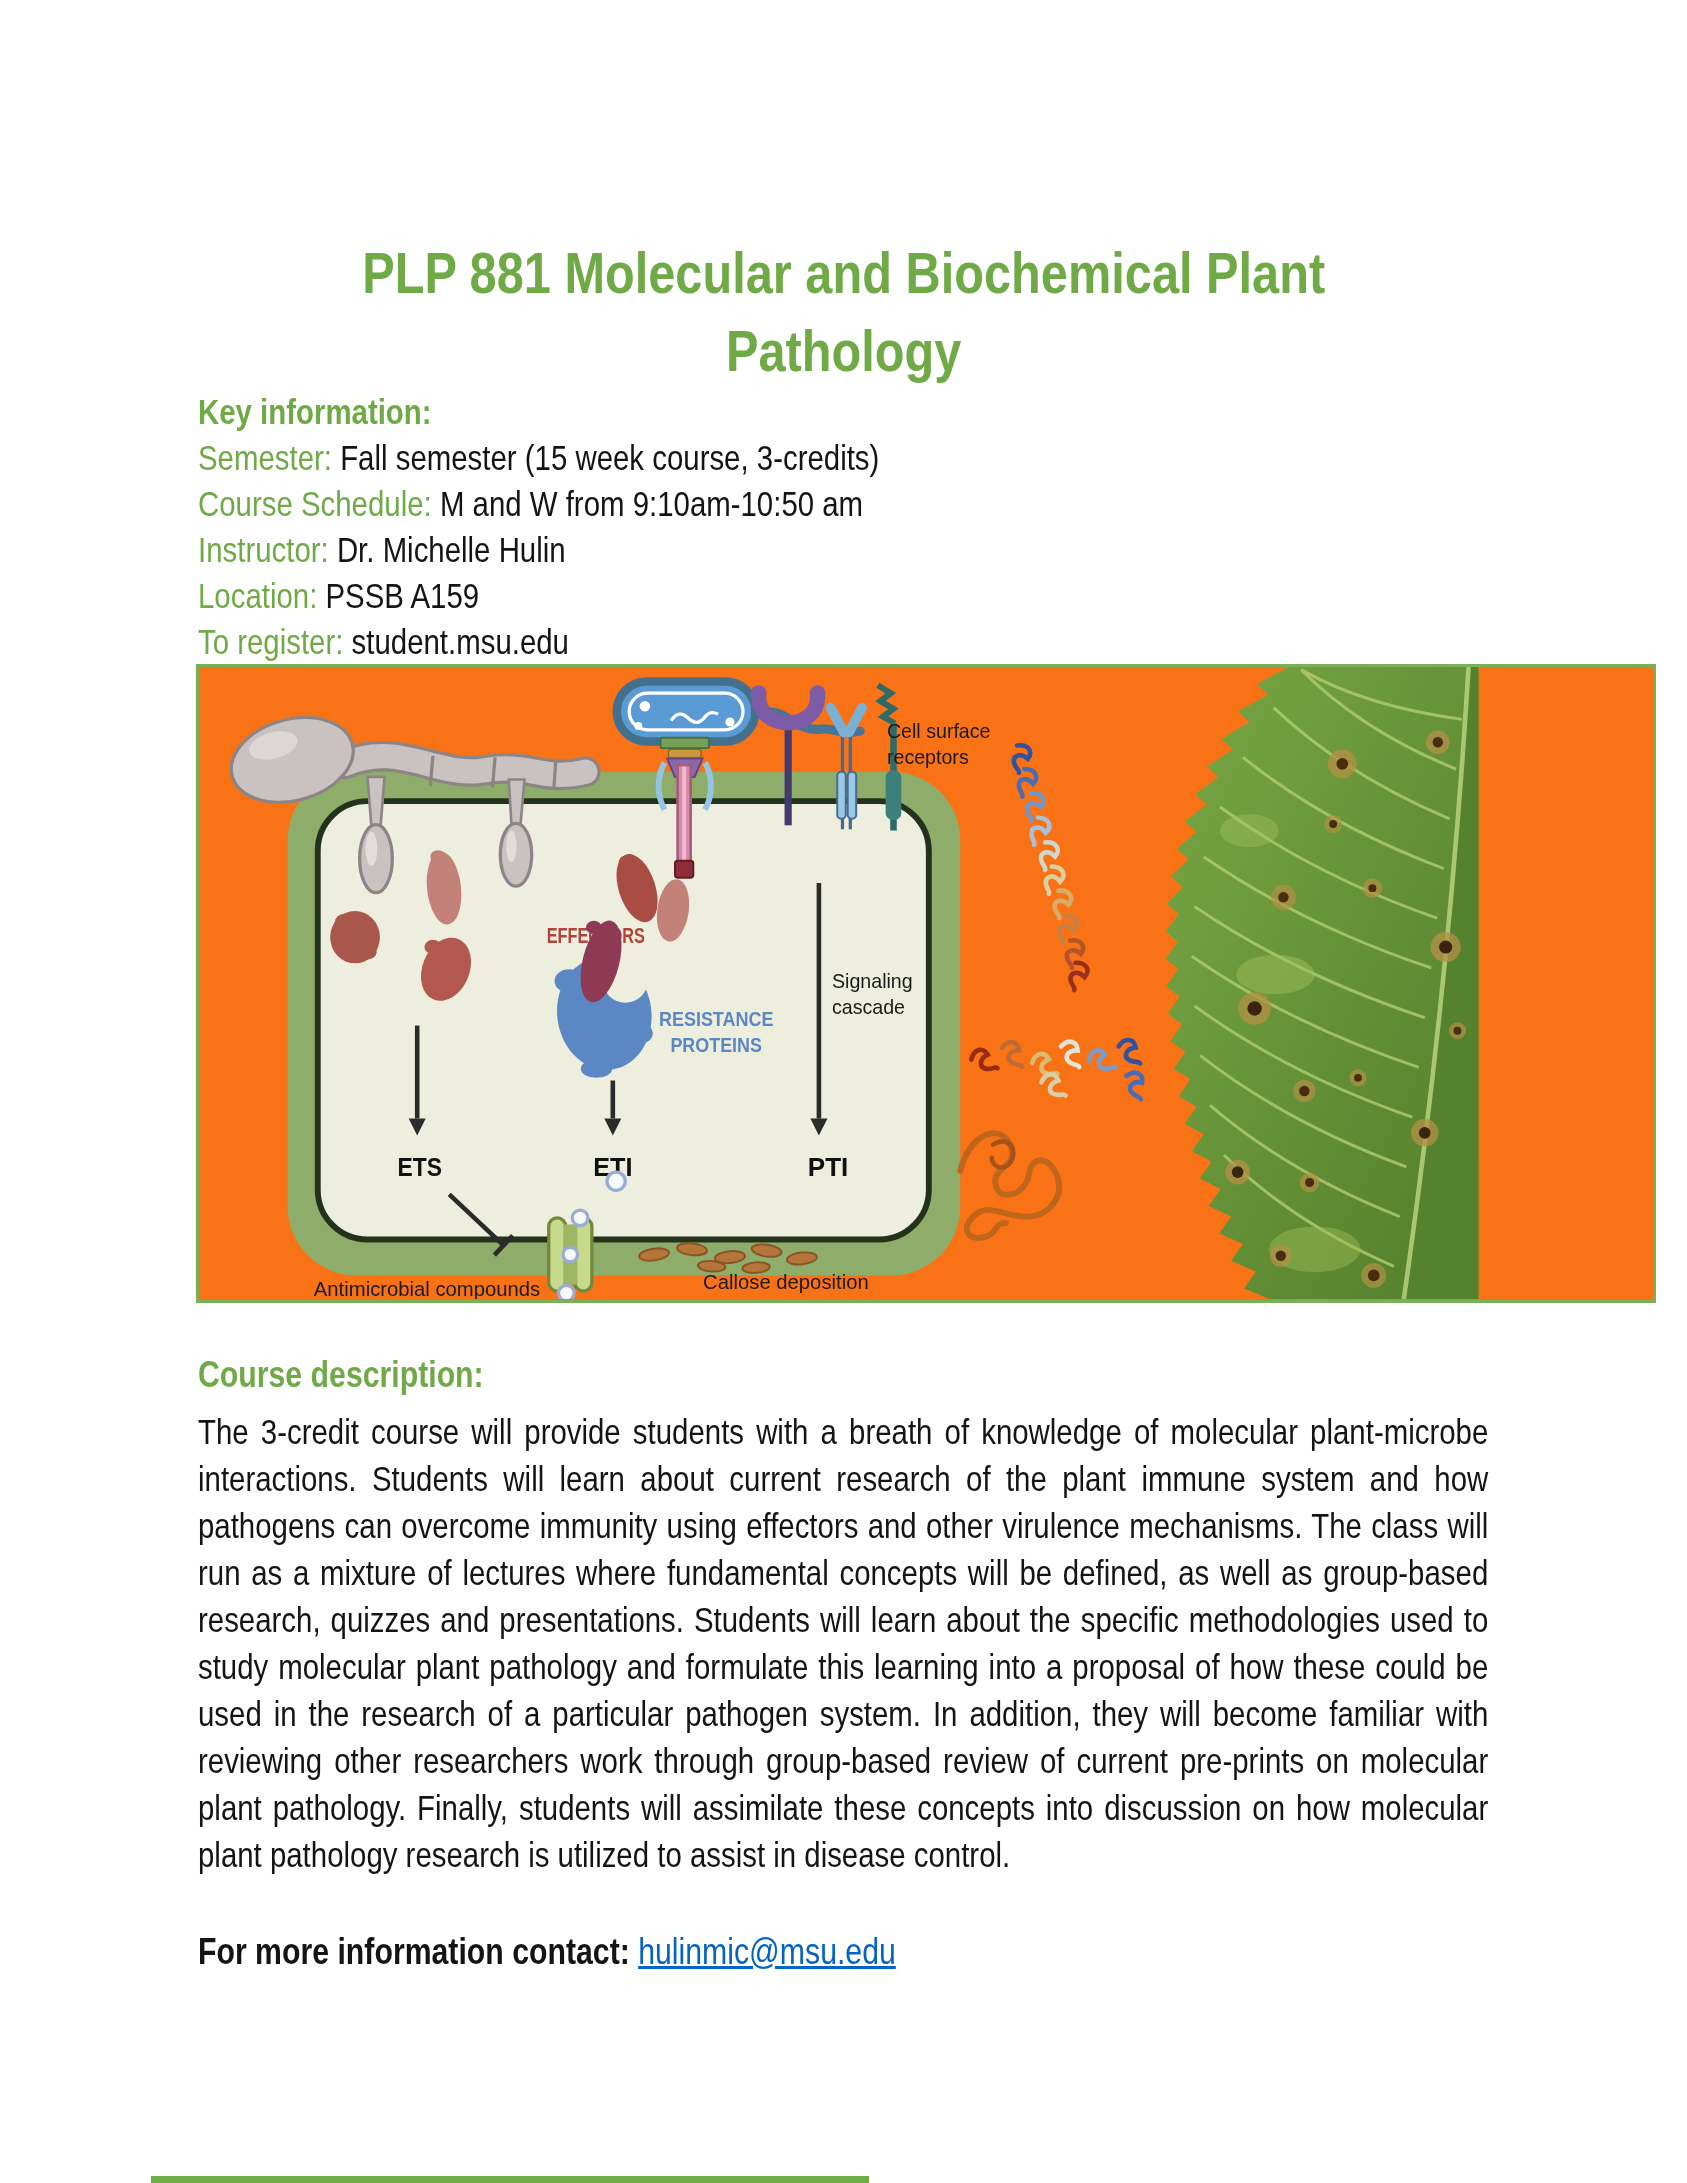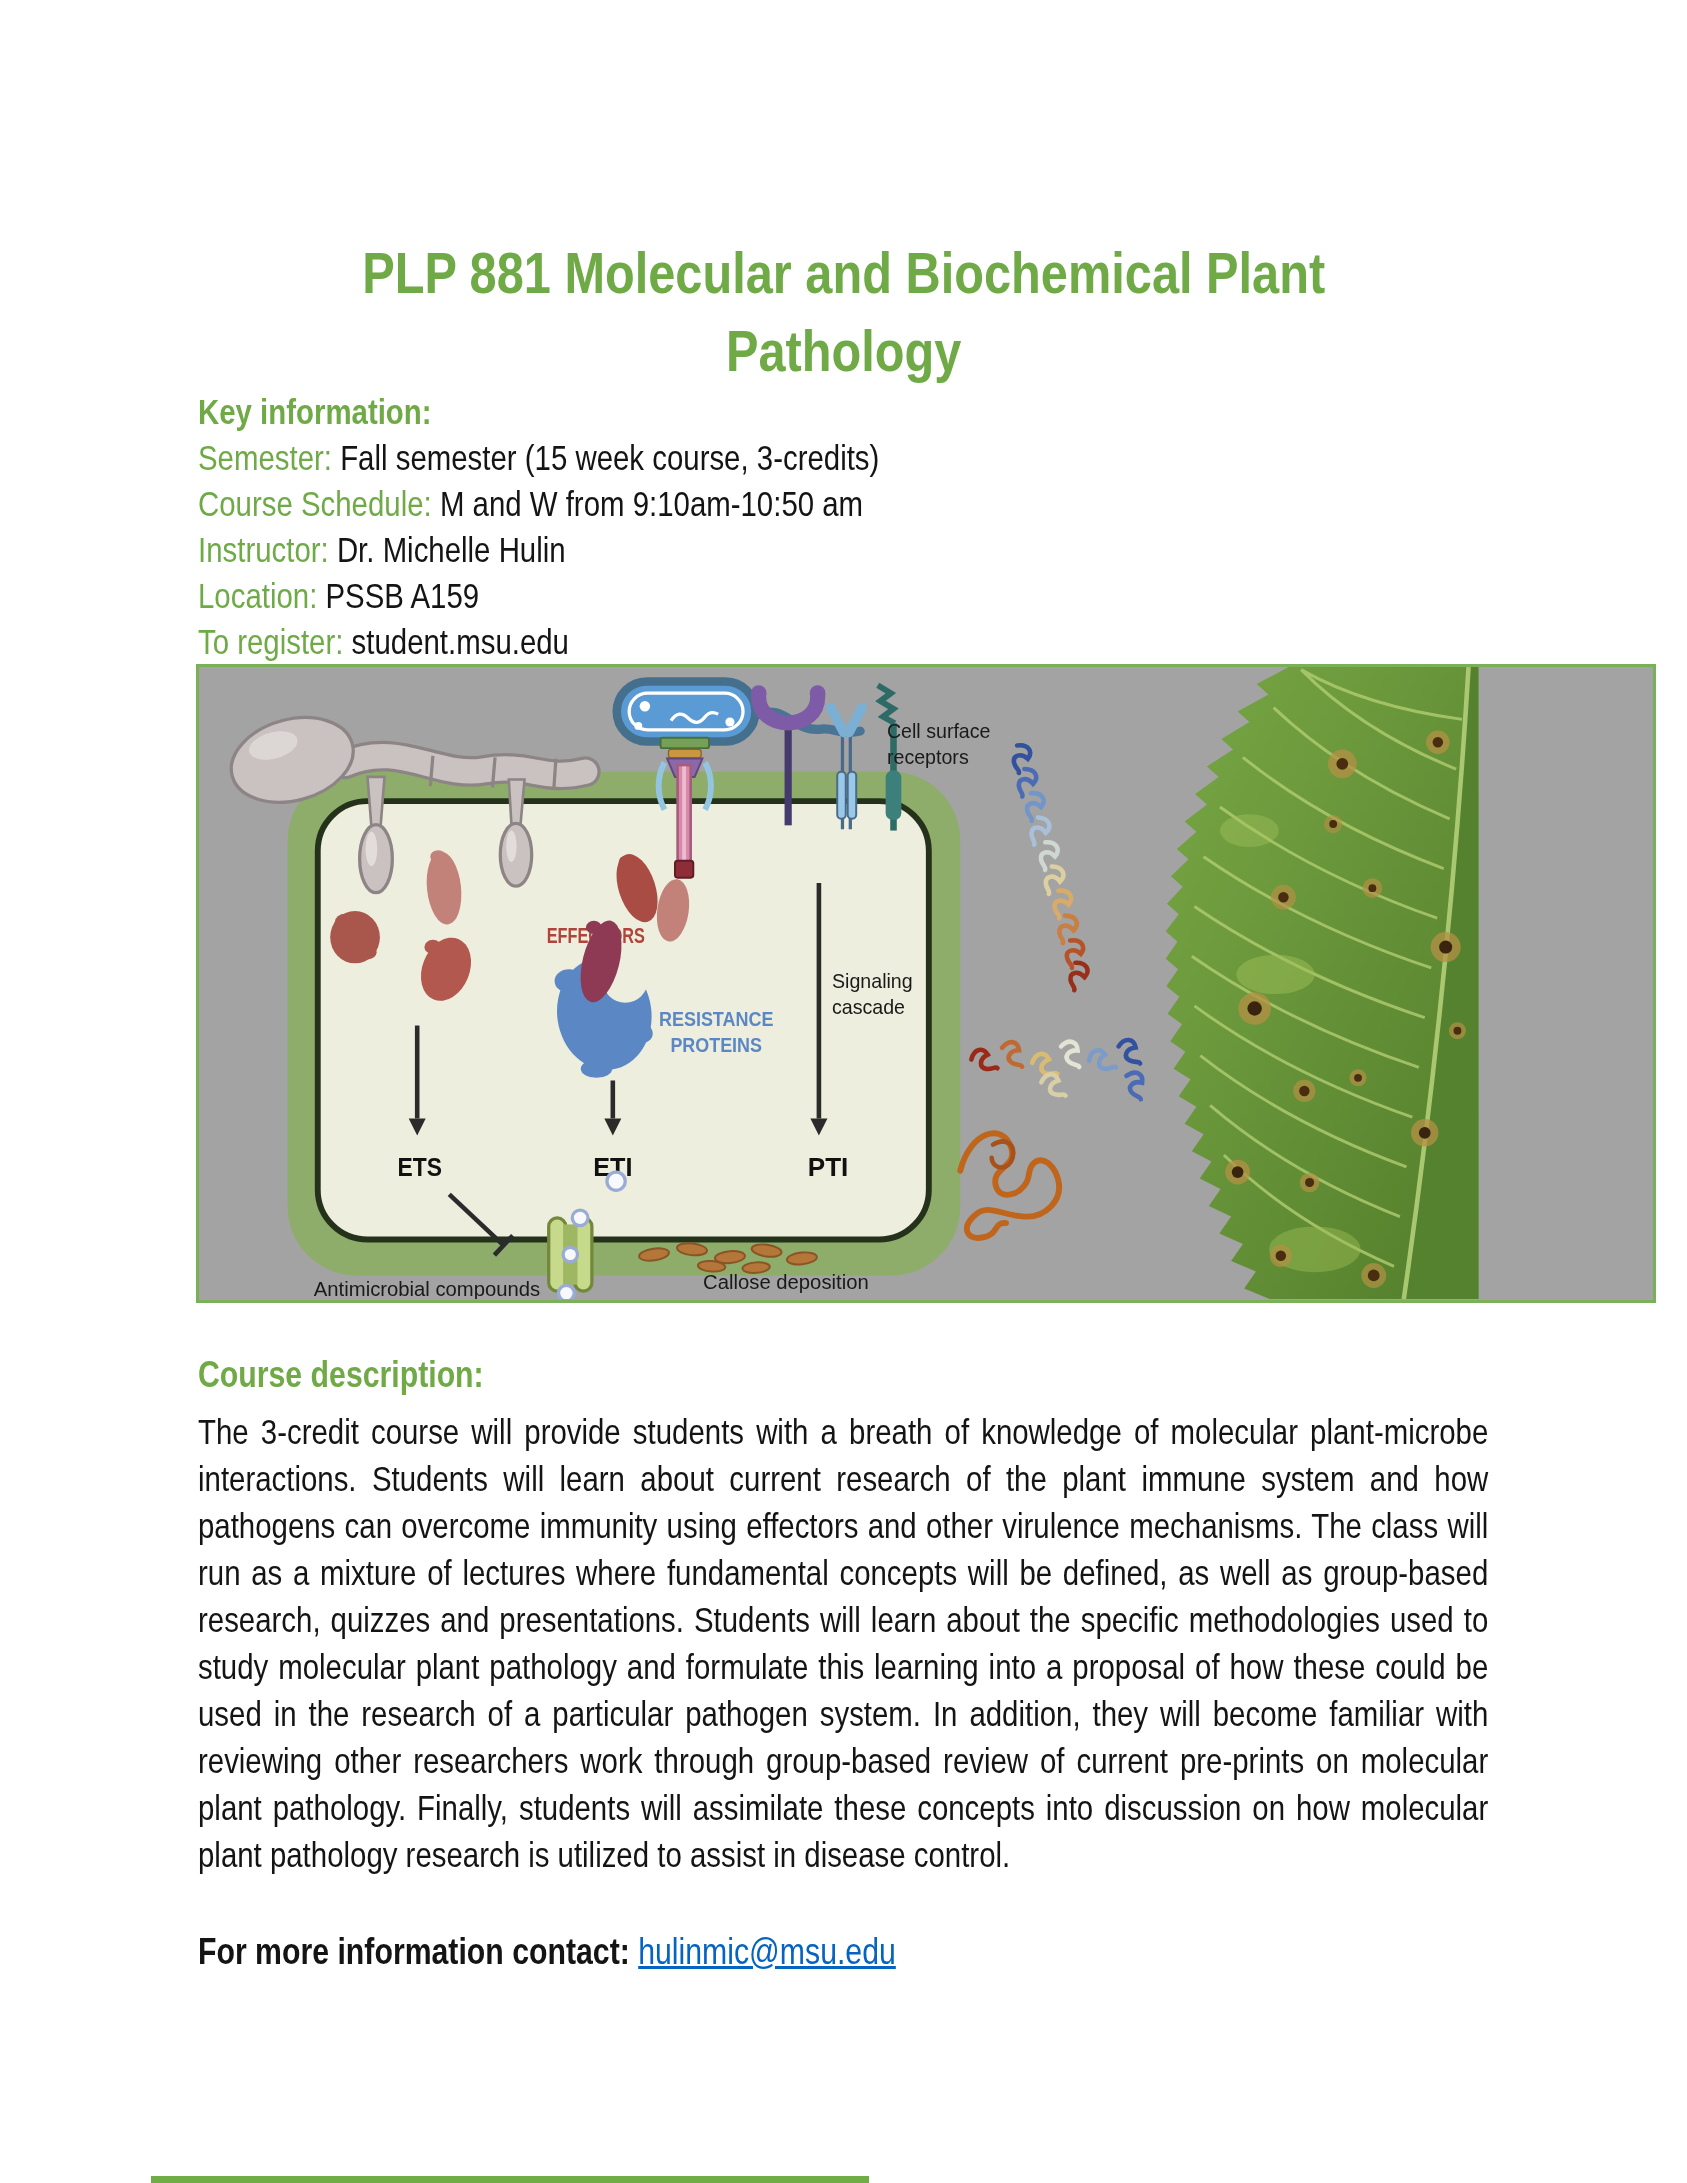--- a/index.html
+++ b/index.html
@@ -6,21 +6,21 @@
   .page{position:relative;width:1687px;height:2183px;background:#ffffff;overflow:hidden;
         font-family:"Liberation Sans", sans-serif;color:#111111;}
   .cx{transform:scaleX(0.84);transform-origin:0 0;}
   .title{position:absolute;left:288px;top:195px;width:1323px;text-align:center;
          font-size:58px;line-height:78px;font-weight:700;color:#6faa47;}
   .keyinfo{position:absolute;left:198px;top:389px;width:1536px;font-size:35px;line-height:46px;}
   .ki-heading{font-weight:700;color:#6faa47;}
   .ki-label{color:#6faa47;}
   .ki-value{color:#141414;}
   .figure{position:absolute;left:196px;top:664px;width:1460px;height:639px;
-          border:3.3px solid #7ab158;background:#a3a3a3;box-sizing:border-box;}
+          border:3.3px solid #7ab158;background:#f97316;box-sizing:border-box;}
   .figure svg{position:absolute;left:0;top:0;}
   .desc{position:absolute;left:198px;top:1354px;width:1536px;}
   .desc-heading{font-size:36px;font-weight:700;color:#6faa47;margin:0 0 12px 0;}
   .desc-body{font-size:35px;line-height:47px;text-align:justify;margin:0;color:#141414;}
   .contact{margin:53px 0 0 0;font-size:36px;font-weight:700;color:#141414;}
   .email-link{color:#0563c1;text-decoration:underline;font-weight:400;}
   .bottom-bar{position:absolute;left:151px;top:2176px;width:718px;height:7.3px;background:#70ad47;}
   svg text{font-family:"Liberation Sans", sans-serif;}
 </style>
 </head>

